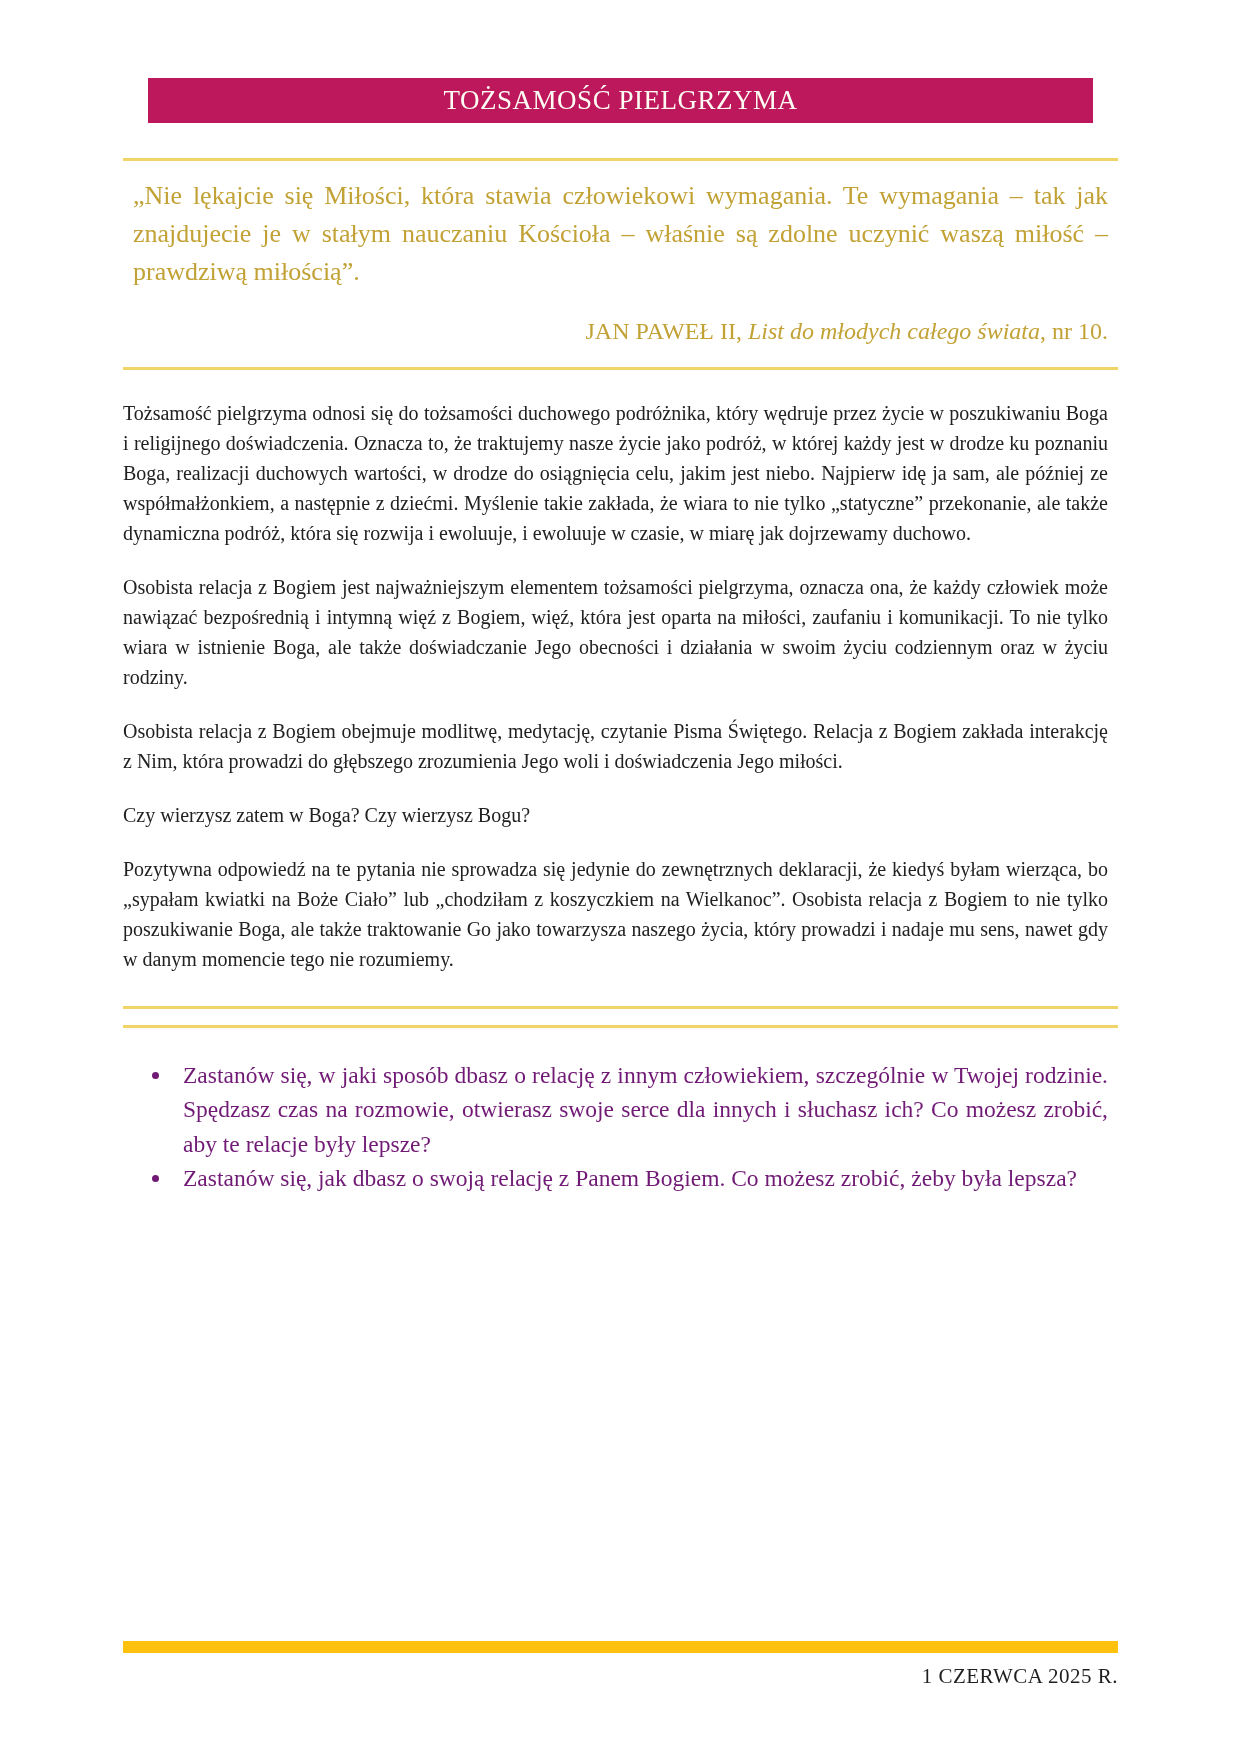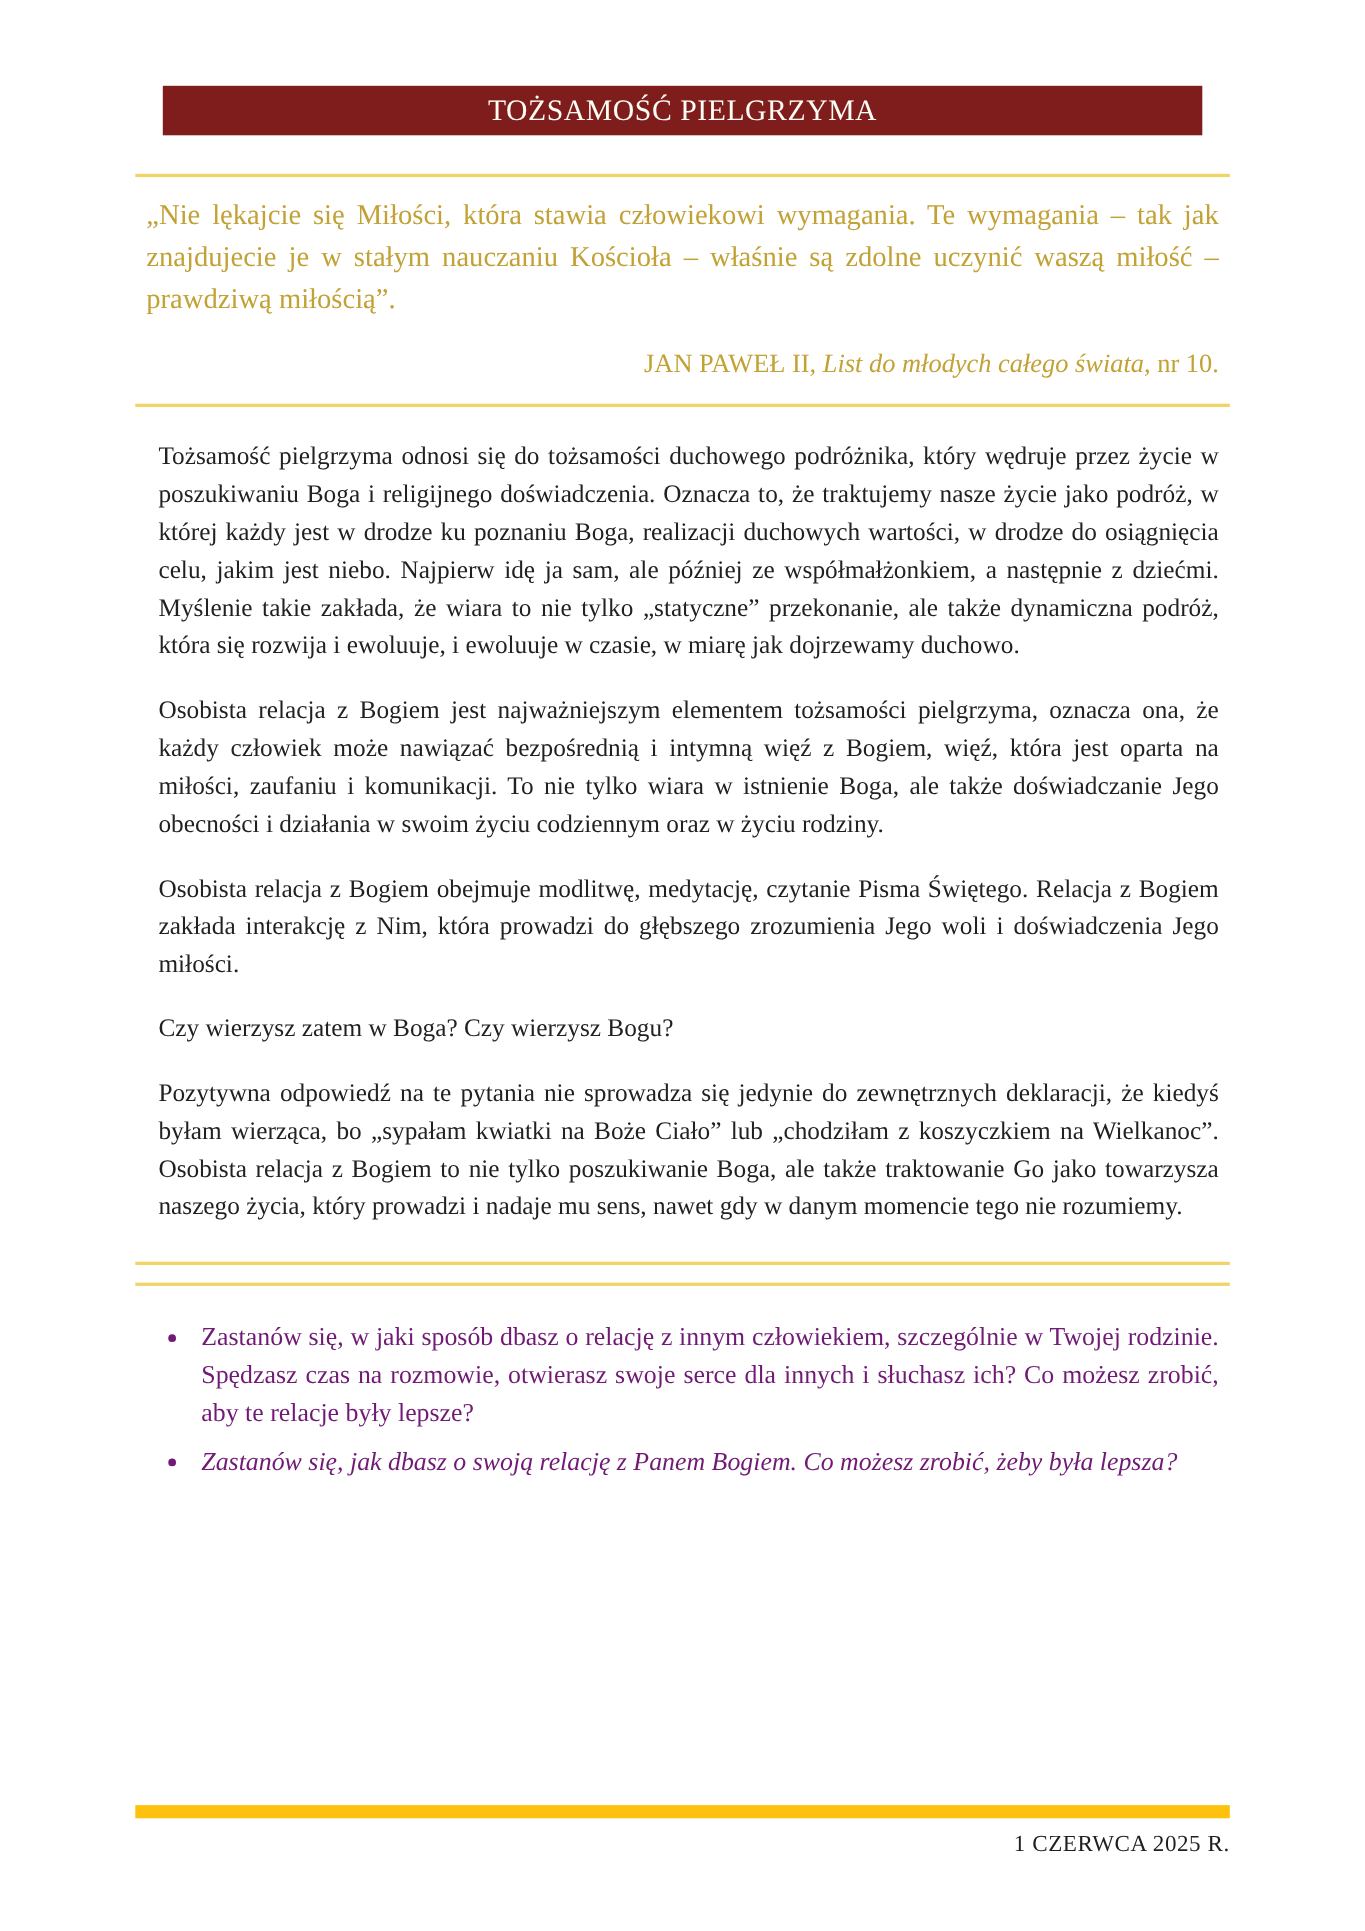--- a/index.html
+++ b/index.html
@@ -14,21 +14,21 @@
   }
   .content {
     position: absolute;
     left: 123px;
     right: 123px;
     top: 0;
   }
   .banner {
     margin: 78px 25px 0 25px;
     height: 45px;
-    background: #7f1d1d;
+    background: #be185d;
     display: flex;
     align-items: center;
     justify-content: center;
   }
   .banner-title {
     color: #FDFDF4;
     font-size: 27px;
     letter-spacing: 0.5px;
     white-space: nowrap;
   }
@@ -56,45 +56,45 @@
     font-size: 26px;
     line-height: 1.47;
   }
   .attribution {
     margin: 26px 10px 0 10px;
     text-align: right;
     color: #C2A135;
     font-size: 24px;
   }
   .body-par {
-    margin: 24px 10px 0 21px;
+    margin: 24px 10px 0 0;
     text-align: justify;
     color: #212121;
-    font-size: 23px;
+    font-size: 20px;
     line-height: 1.5;
   }
   .body-par.first { margin-top: 28px; }
   .task-heading {
     margin: 15px 0 0 0;
     text-align: center;
     font-weight: normal;
     font-size: 22.5px;
     letter-spacing: 1px;
     color: #BD9B2E;
   }
   .task-list {
     margin: 30px 10px 0 10px;
     padding-left: 40px;
     color: #701a75;
     font-size: 23.5px;
     line-height: 1.47;
     text-align: justify;
   }
   .task-list li { padding-left: 10px; margin: 0; }
-  .task-list li + li { margin-top: 10px; font-style: italic; }
+  .task-list li + li { margin-top: 0; }
   .footer {
     position: absolute;
     left: 123px;
     right: 123px;
     top: 1641px;
   }
   .footer-bar {
     height: 12px;
     background: #FEC20E;
   }

